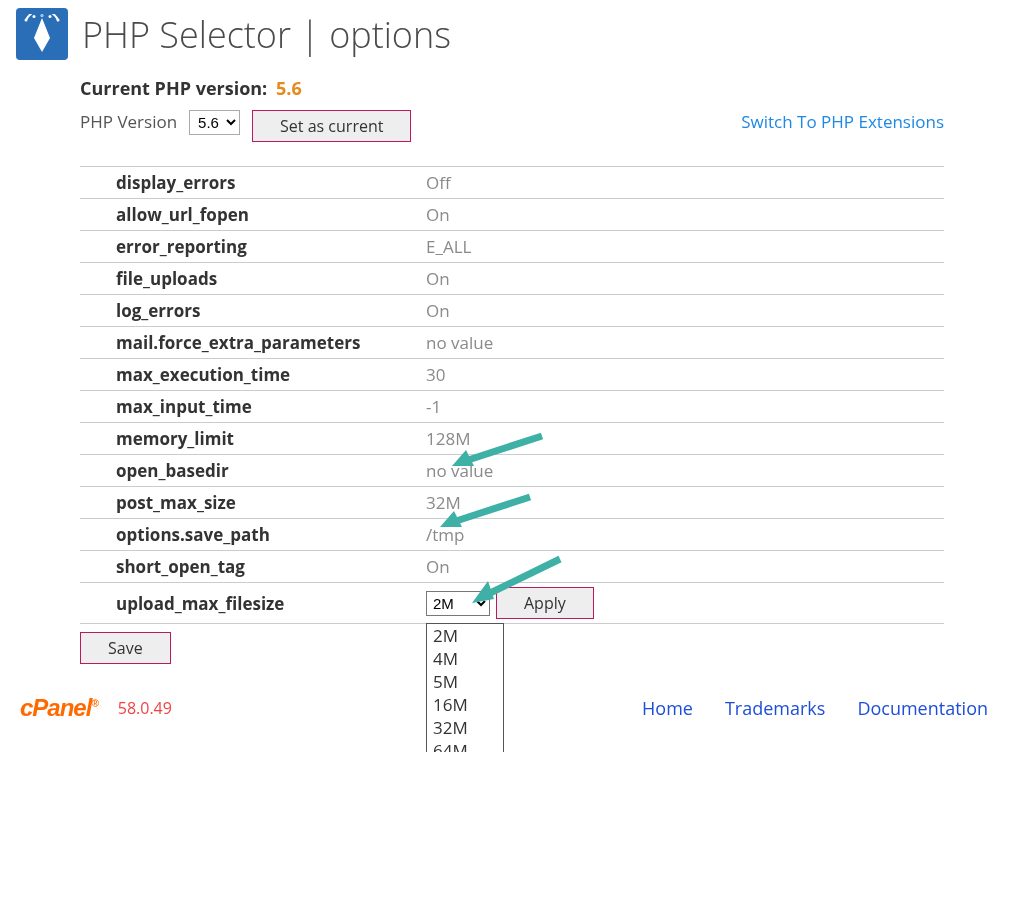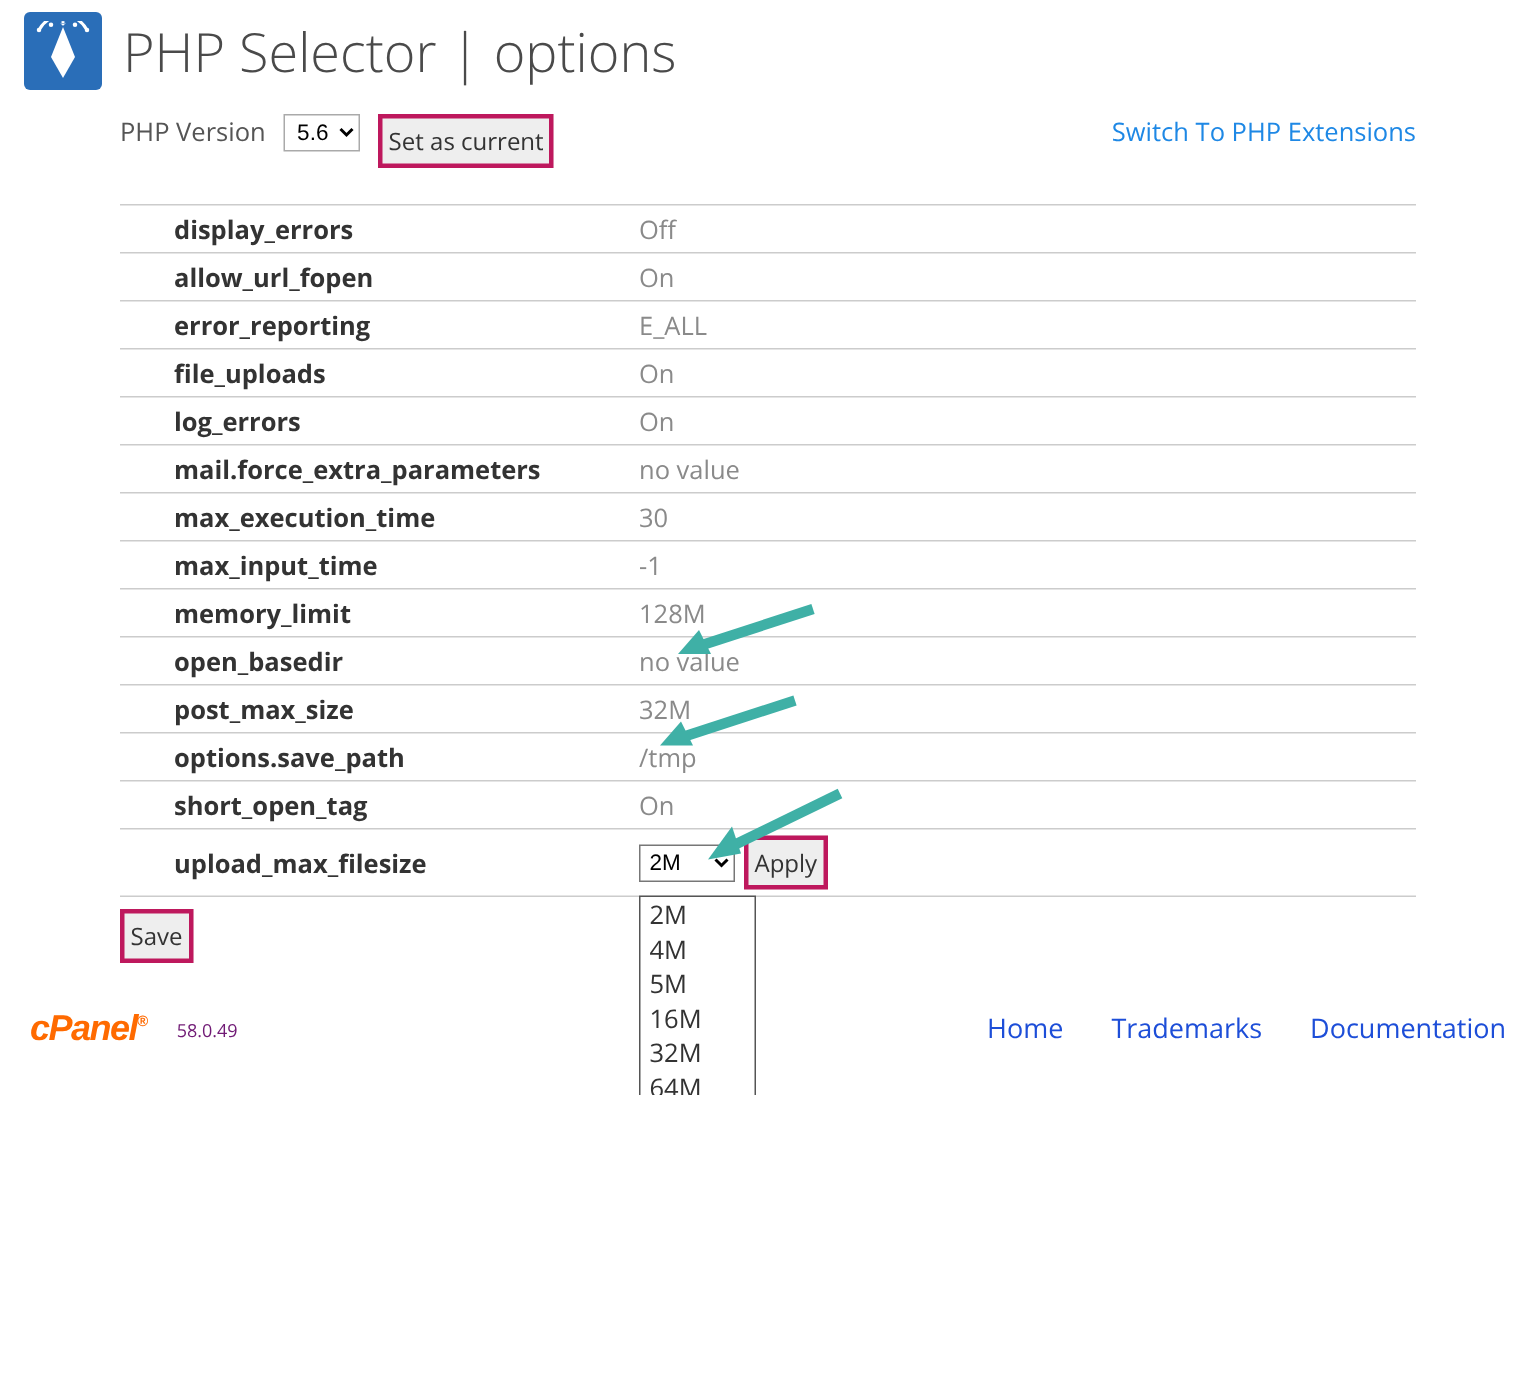--- a/index.html
+++ b/index.html
@@ -48,23 +48,23 @@
   }
   .controls-row .lbl { font-size: 17px; color: #555; }
   select.phpver {
     font-size: 15px;
     padding: 2px 4px;
     border: 1px solid #aaa;
     background: #fff;
   }
   button.gray-btn {
     font-size: 16px;
-    padding: 4px 4px;
+    padding: 4px 27px;
     background: #eeeeee;
-    border: 3px solid #be185d;
+    border: 1px solid #be185d;
     color: #333;
     cursor: pointer;
     font-family: inherit;
   }
   .switch-link {
     margin-left: auto;
     color: #1e88e5;
     font-size: 17px;
     text-decoration: none;
     cursor: pointer;
@@ -118,32 +118,32 @@
     cursor: pointer;
   }
   .dropdown-open .opt.hl {
     background: #1e90ff;
     color: #fff;
   }
   .save-row { margin-top: 4px; }
   .footer {
     display: flex;
     align-items: center;
-    padding: 30px 20px 30px 20px;
+    padding: 30px 36px 30px 20px;
     gap: 16px;
   }
   .cpanel-logo {
     font-family: "Arial Black", Arial, sans-serif;
     font-weight: 900;
     font-size: 24px;
     color: #ff6a00;
     font-style: italic;
     letter-spacing: -1px;
   }
-  .footer-ver { font-size: 12px; color: #701a75; margin-left: 4px; text-align: right; }
+  .footer-ver { font-size: 16px; color: #ef4444; margin-left: 4px; text-align: right; }
   .footer-links {
     margin-left: auto;
     display: flex;
     gap: 32px;
   }
   .footer-links a {
     color: #1d4ed8;
     font-size: 18px;
     text-decoration: none;
     cursor: pointer;
@@ -171,20 +171,24 @@
       <circle cx="28" cy="2.5" r="1.5" fill="#fff"></circle>
       <circle cx="36" cy="6" r="1.5" fill="#fff"></circle>
       <path d="M20 4 L28 24 L20 38 L12 24 Z" fill="#fff"></path>
       <text x="20" y="3" text-anchor="middle" font-size="4" fill="#2a6eb8">PHP</text>
     </svg>
   </div>
   <h1 class="page-title">PHP Selector | options</h1>
 </div>
 
 <div class="content">
+  <div class="version-line">
+    <span>Current PHP version:</span>
+    <span class="ver">5.6</span>
+  </div>
 
   <div class="controls-row">
     <span class="lbl">PHP Version</span>
     <select class="phpver">
       <option>5.6</option>
     </select>
     <button class="gray-btn">Set as current</button>
     <a class="switch-link">Switch To PHP Extensions</a>
   </div>
 

